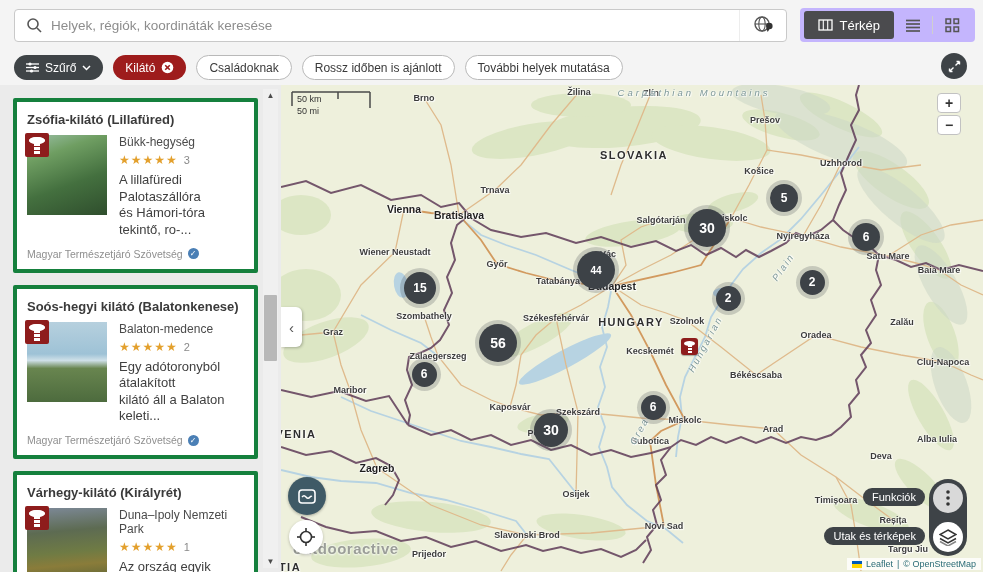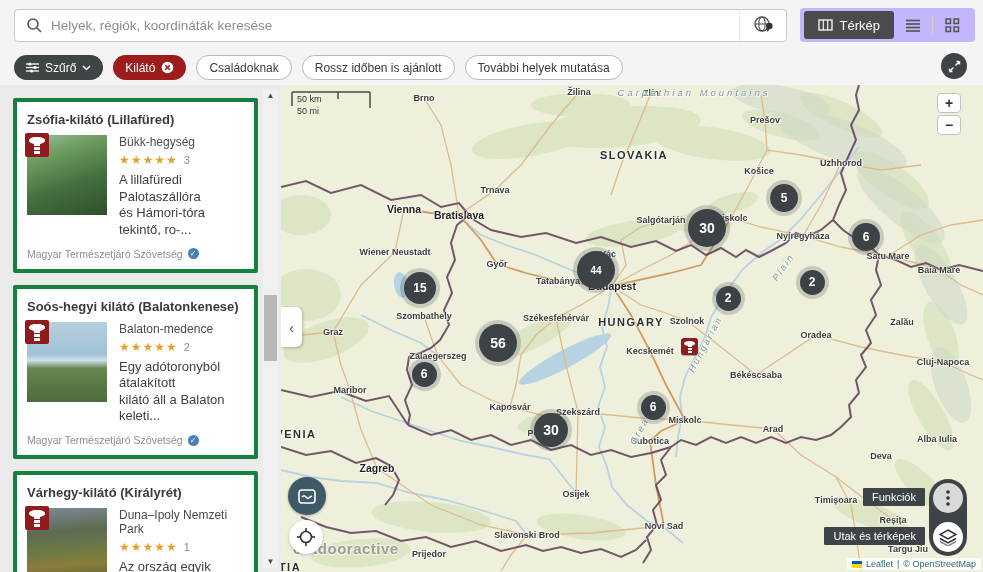--- a/index.html
+++ b/index.html
@@ -94,21 +94,21 @@
               border:none;z-index:6;display:flex;align-items:center;justify-content:center;cursor:pointer;
               box-shadow:0 1px 3px rgba(0,0,0,.25);}
   .watermark{position:absolute;left:12px;top:455px;z-index:4;font-size:15px;font-weight:700;letter-spacing:.5px;
              color:#9b9e98;text-shadow:0 1px 2px rgba(255,255,255,.9),0 -1px 2px rgba(255,255,255,.9);}
   .stack{position:absolute;left:648px;top:394px;width:38px;height:77px;border-radius:19px;background:#3e4347;z-index:7;}
   .stack .circ{position:absolute;left:4px;width:30px;height:30px;border-radius:50%;border:none;cursor:pointer;
                display:flex;align-items:center;justify-content:center;padding:0;}
   .stack .circ.top{top:4px;background:#d9d9d9;font-size:14px;font-weight:700;color:#333;font-family:inherit;}
   .stack .circ.bottom{top:43px;background:#fff;}
   .tooltip{position:absolute;right:58px;background:#3e4347;color:#fff;font-size:11px;padding:3px 9px;
-           border-radius:1px;z-index:7;white-space:nowrap;}
+           border-radius:9px;z-index:7;white-space:nowrap;}
   .tooltip.fn{top:403px;}
   .tooltip.rm{top:442px;}
   .attribution{position:absolute;right:2px;bottom:2px;z-index:8;background:rgba(255,255,255,.8);
                padding:1px 5px;font-size:9px;color:#2a6b75;display:flex;align-items:center;gap:4px;}
   .flag{width:10px;height:7px;background:linear-gradient(#005bbb 0 50%,#ffd500 50% 100%);flex:none;}
 </style>
 </head>
 <body>
 
 <div id="app">

